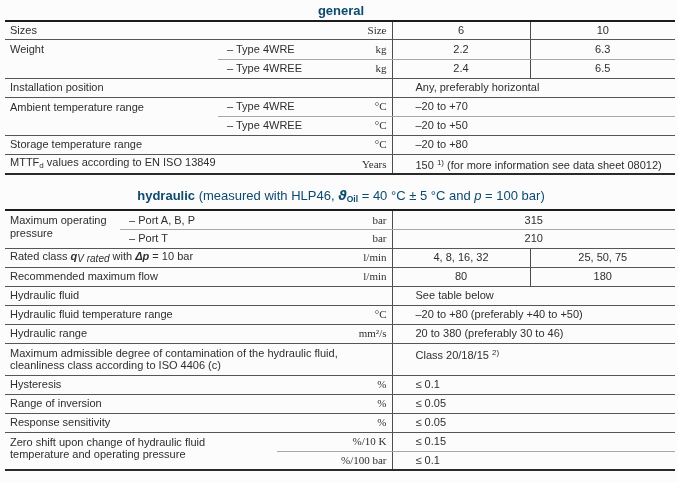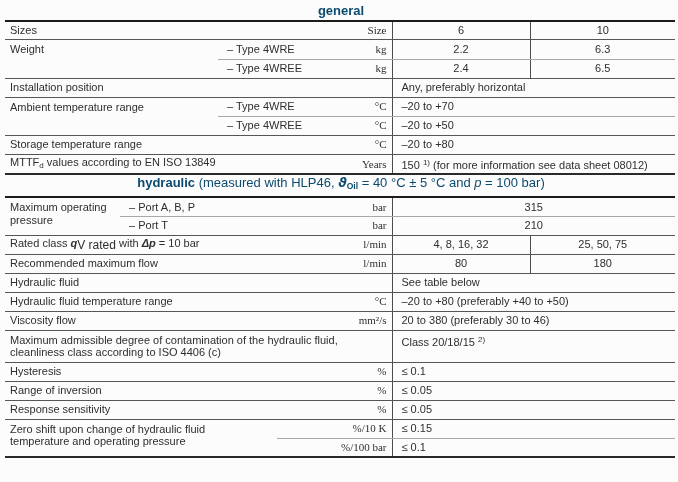--- a/index.html
+++ b/index.html
@@ -12,49 +12,49 @@
   .page { position:relative; width:678px; height:482px; padding:3px 3px 0 5px; overflow:hidden; }
 
   h2.sec {
     font-size:13px; font-weight:bold; color:#0c4a6e;
     margin:0 0 2px 2px; line-height:15px;text-align:center;
   }
   h2.sec .n { font-weight:normal; }
   h2.sec .theta { font-weight:bold; font-style:italic; font-family:"DejaVu Sans", sans-serif; }
   h2.sec sub.thsub { font-size:8.5px; font-weight:bold; vertical-align:-2px; }
   h2.sec .pvar { font-weight:normal; font-style:italic; }
-  h2.hyd { }
+  h2.hyd { margin-top:13px; }
 
   table.spec {
     border-collapse:collapse; table-layout:fixed; width:670px;
     border-top:2.5px solid #1c1c1c;
     border-bottom:2.5px solid #2a2a2a;
   }
   td {
     font-size:11px; line-height:12.5px; vertical-align:middle;
     border-bottom:1.7px solid #565656;
     height:19px; padding:1px 4px;
     overflow:hidden; white-space:normal;
   }
   td.h18 { height:18px;margin-left:44px; }
   td.h20 { height:20px; }
   td.h32 { height:32px; }
   td.lab  { padding-left:5px; }
   td.sub  { padding-left:9px; }
   td.unit { text-align:right; padding-right:5px; border-right:1.3px solid #4d4d4d;font-family:Liberation Serif, serif; }
   td.bR   { border-right:1.3px solid #4d4d4d; }
   td.vc   { text-align:center; }
-  td.vl   { text-align:left; padding-left:9px; }
+  td.vl   { text-align:left; padding-left:23px; }
   td.lb   { border-bottom:1px solid #a8a8a8; }
   td.top  { vertical-align:top; padding-top:3px; }
 
   sub { font-size:8px; vertical-align:-2px; }
   sup { font-size:8px; vertical-align:4px; }
   .bi { font-weight:bold; font-style:italic; }
-  .qsub { font-size:12px; vertical-align:-2px; }
+  .qsub { font-size:10px; vertical-align:-2px;font-style:italic; }
   .wrap212 { display:inline-block; max-width:212px; }
 </style>
 </head>
 <body>
 
 <div class="page">
 
   <h2 class="sec">general</h2>
 
   <table class="spec">
@@ -150,21 +150,21 @@
     <tr>
       <td class="lab bR" colspan="3">Hydraulic fluid</td>
       <td class="vl" colspan="2">See table below</td>
     </tr>
     <tr>
       <td class="lab" colspan="2">Hydraulic fluid temperature range</td>
       <td class="unit">°C</td>
       <td class="vl" colspan="2">–20 to +80 (preferably +40 to +50)</td>
     </tr>
     <tr>
-      <td class="lab" colspan="2">Viscosity flow</td>
+      <td class="lab" colspan="2">Hydraulic range</td>
       <td class="unit">mm²/s</td>
       <td class="vl" colspan="2">20 to 380 (preferably 30 to 46)</td>
     </tr>
     <tr>
       <td class="lab bR top h32" colspan="3">Maximum admissible degree of contamination of the hydraulic fluid, cleanliness class according to ISO 4406 (c)</td>
       <td class="vl top h32" colspan="2"><span>Class 20/18/15 </span><sup>2)</sup></td>
     </tr>
     <tr>
       <td class="lab" colspan="2">Hysteresis</td>
       <td class="unit">%</td>

